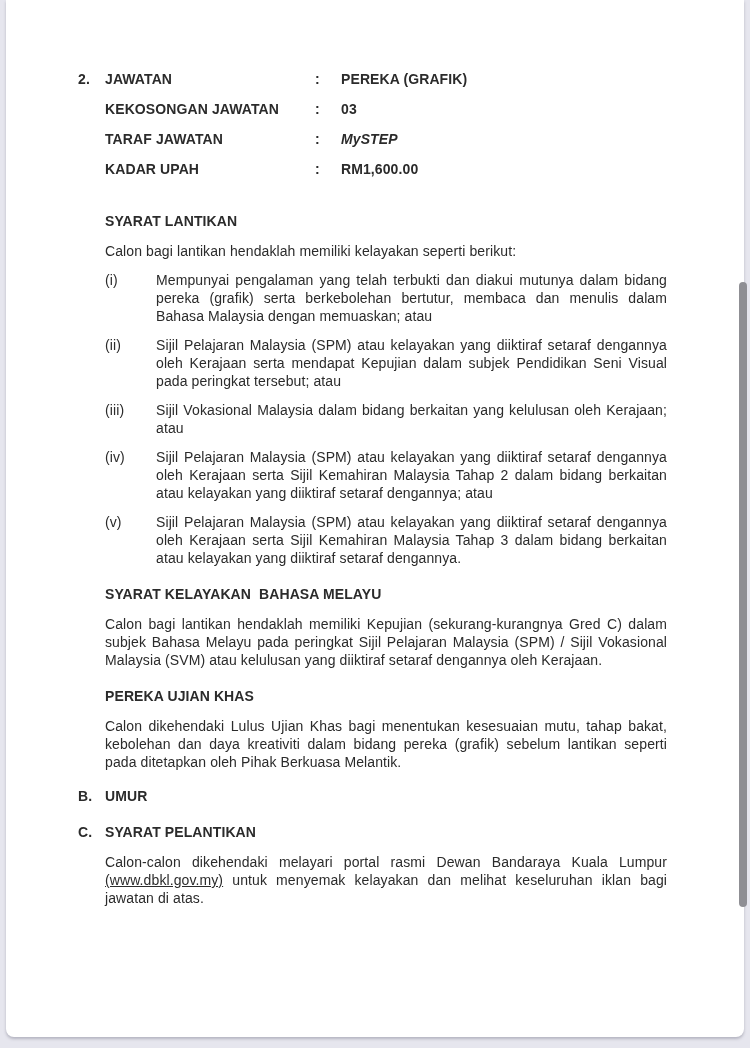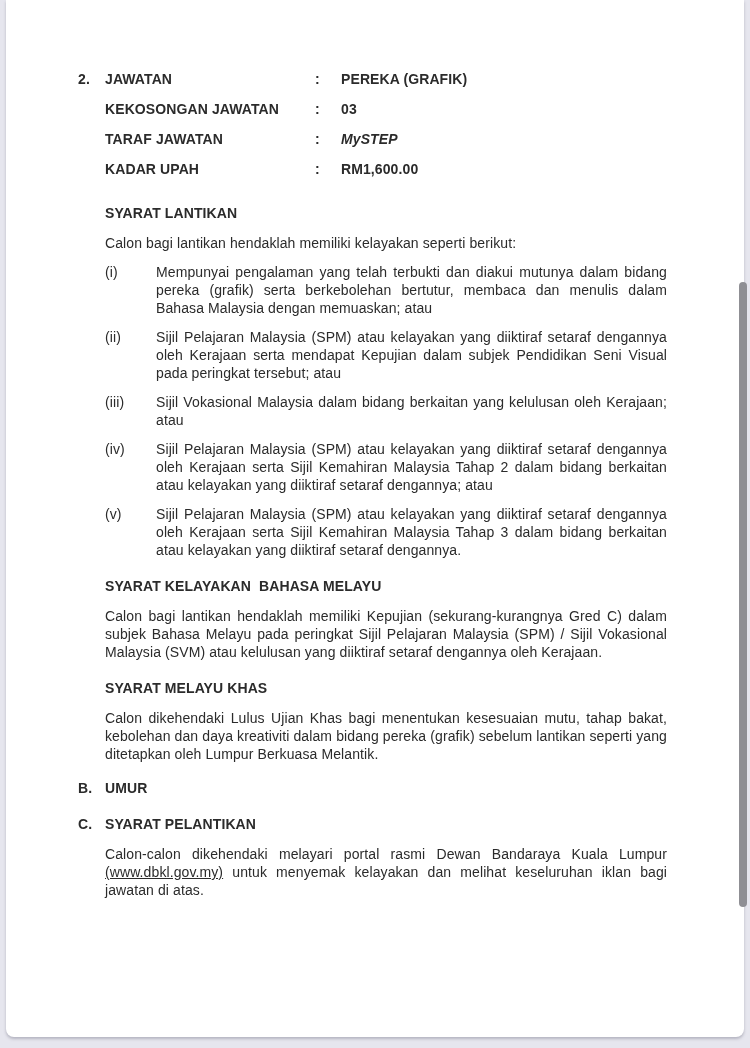--- a/index.html
+++ b/index.html
@@ -31,21 +31,21 @@
     padding: 70px 77px 0 72px;
     font-size: 14px;
     line-height: 18px;
     color: #2b2b2b;
     letter-spacing: 0.1px;
   }
   .info-block { display: flex; }
   .outline-num { flex: none; width: 27px; font-weight: bold; }
   .info-rows { flex: 1; }
   .info-row { display: flex; margin-bottom: 12px; }
-  .info-row:last-child { margin-bottom: 8px; }
+  .info-row:last-child { margin-bottom: 16px; }
   .info-label { flex: none; width: 210px; font-weight: bold; }
   .info-colon { flex: none; width: 18px; font-weight: bold; }
   .info-value { font-weight: bold; padding-left: 8px; }
   .italic { font-style: italic; }
   .sub { margin-left: 27px; }
   .doc-heading {
     font-weight: bold;
     margin: 18px 0 0 0;
     white-space: pre-wrap;
   }
@@ -122,22 +122,22 @@
             <span class="li-text"><span>Sijil Pelajaran Malaysia (SPM) atau kelayakan yang diiktiraf setaraf dengannya oleh Kerajaan serta Sijil Kemahiran Malaysia Tahap 2 dalam bidang berkaitan atau kelayakan yang diiktiraf setaraf dengannya;</span><b> atau</b></span>
           </div>
         <div class="list-item">
             <span class="li-num">(v)</span>
             <span class="li-text"><span>Sijil Pelajaran Malaysia (SPM) atau kelayakan yang diiktiraf setaraf dengannya oleh Kerajaan serta Sijil Kemahiran Malaysia Tahap 3 dalam bidang berkaitan atau kelayakan yang diiktiraf setaraf dengannya.</span><b></b></span>
           </div>
 
         <p class="doc-heading">SYARAT KELAYAKAN  BAHASA MELAYU</p>
         <p class="para just">Calon bagi lantikan hendaklah memiliki Kepujian (sekurang-kurangnya Gred C) dalam subjek Bahasa Melayu pada peringkat Sijil Pelajaran Malaysia (SPM) / Sijil Vokasional Malaysia (SVM) atau kelulusan yang diiktiraf setaraf dengannya oleh Kerajaan.</p>
 
-        <p class="doc-heading">SYARAT MELAYU KHAS</p>
-        <p class="para just"><span>Calon dikehendaki </span><b>Lulus Ujian Khas</b><span> bagi menentukan kesesuaian mutu, tahap bakat, kebolehan dan daya kreativiti dalam bidang pereka (grafik) sebelum lantikan seperti yang ditetapkan oleh Lumpur Berkuasa Melantik.</span></p>
+        <p class="doc-heading">PEREKA UJIAN KHAS</p>
+        <p class="para just"><span>Calon dikehendaki </span><b>Lulus Ujian Khas</b><span> bagi menentukan kesesuaian mutu, tahap bakat, kebolehan dan daya kreativiti dalam bidang pereka (grafik) sebelum lantikan seperti pada ditetapkan oleh Pihak Berkuasa Melantik.</span></p>
       </div>
 
       <div class="sec-row">
           <span class="outline-num">B.</span>
           <span>UMUR</span>
         </div>
 
       <div class="sec-row c">
           <span class="outline-num">C.</span>
           <span>SYARAT PELANTIKAN</span>

